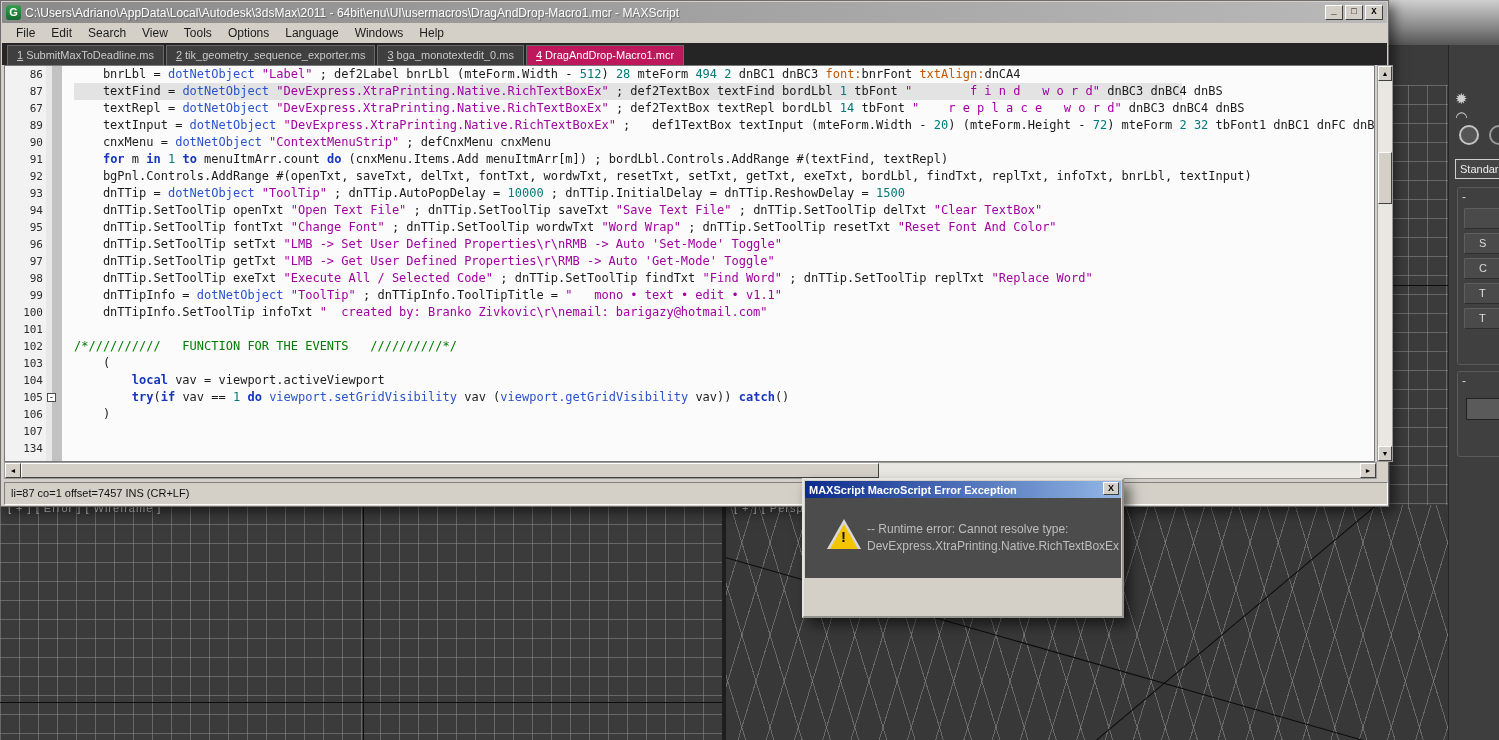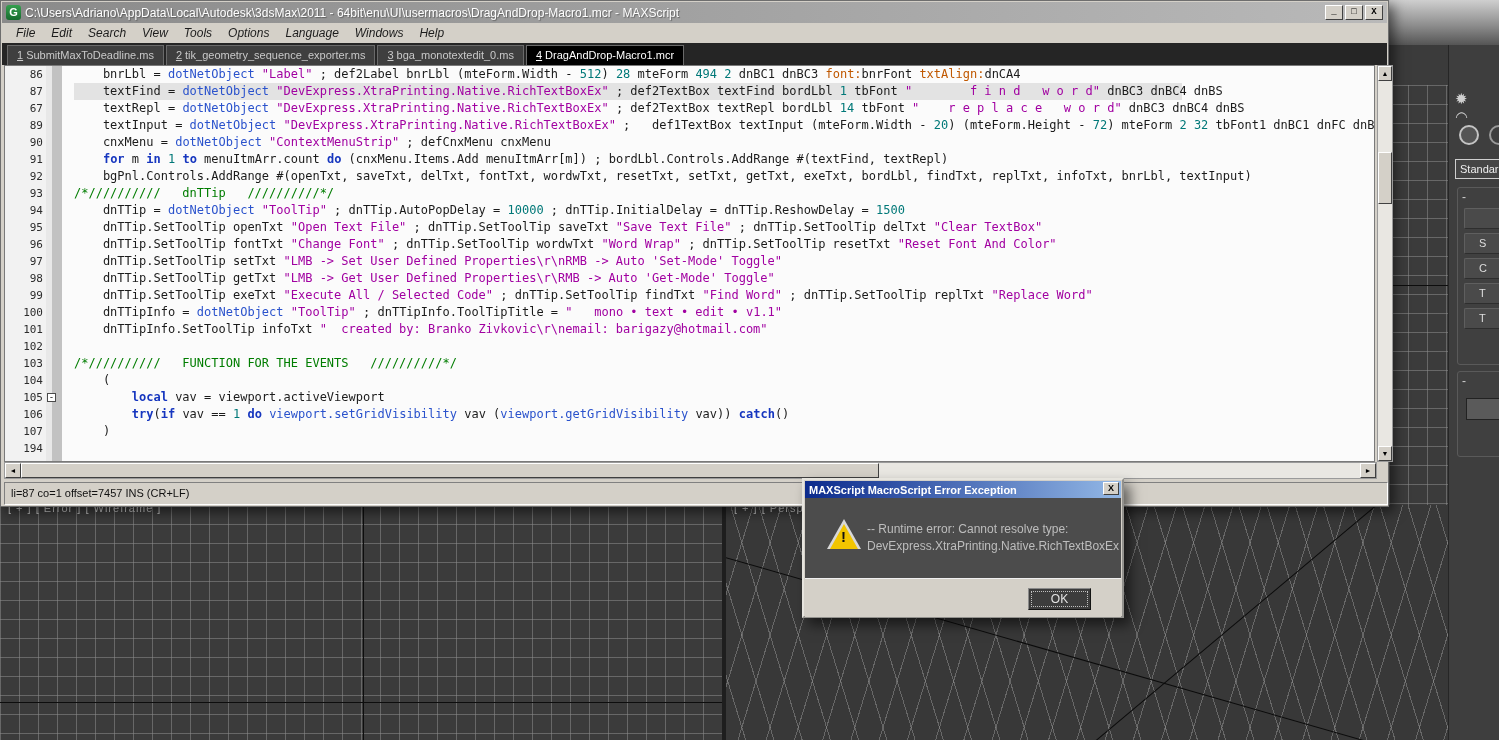--- a/index.html
+++ b/index.html
@@ -63,27 +63,27 @@
   #msx-icon { width:15px; height:15px; margin:0 4px 0 4px; border-radius:3px;
     background:linear-gradient(#35a04e,#176b2e); color:#fff; font-size:11px; font-weight:bold;
     text-align:center; line-height:15px; }
   #title-text { color:#fff; font-size:12px; font-weight:normal; white-space:nowrap;
     text-shadow:1px 1px 1px rgba(60,60,60,.6); }
   .win-btns { position:absolute; right:4px; top:3px; display:flex; gap:2px; }
   .win-btn { width:18px; height:15px; background:#d4d0c8; border:1px solid;
     border-color:#fff #404040 #404040 #fff; font-size:9px; font-weight:bold; color:#000;
     text-align:center; line-height:13px; font-family:"Liberation Mono",monospace; }
   #menubar { left:1px; top:22px; right:1px; height:20px; background:#d4d0c8;
-    display:flex; align-items:center; padding-left:6px;font-style:italic; }
+    display:flex; align-items:center; padding-left:6px; }
   .menu-item { font-size:12px; color:#1c1c1c; padding:2px 8px; }
   #tabbar { left:1px; top:42px; right:1px; height:22px; background:#252525;
     display:flex; align-items:flex-end; padding-left:5px; gap:2px; }
   .tab { height:20px; background:#3f3f3f; border:1px solid #6a6a6a; border-bottom:none;
     color:#c9c9c9; font-size:11px; line-height:18px; padding:0 9px; white-space:nowrap; }
-  .tab.active { background:#000000; color:#fff; }
+  .tab.active { background:#be185d; color:#fff; }
   .tab .tab-num { text-decoration:underline; margin-right:3px; }
 
   
   #editor { left:3px; top:64px; width:1371px; height:397px; background:#fbfbfb;
     border:1px solid #7a7a7a; display:flex; overflow:hidden; cursor:text; }
   #gutter { width:57px; background:linear-gradient(90deg,#f2f2f2 0 41px,#e8e8e8 41px 47px,#c2c2c2 47px);
     flex:none; }
   .gut-row { height:17px; display:flex; }
   .gut-num { width:38px; text-align:right; font-size:11px; color:#2c2c2c;
     font-family:"DejaVu Sans Mono",monospace; line-height:17px; }
@@ -309,33 +309,32 @@
         </div>
         <div class="gut-row">
           <div class="gut-num">106</div>
           <div class="gut-fold"></div>
         </div>
         <div class="gut-row">
           <div class="gut-num">107</div>
           <div class="gut-fold"></div>
         </div>
         <div class="gut-row">
-          <div class="gut-num">194</div>
+          <div class="gut-num">134</div>
           <div class="gut-fold"></div>
         </div>
       </div>
     <div id="code-area">
         <div class="code-row"><span class="tk-d">    bnrLbl = </span><span class="tk-b">dotNetObject</span><span class="tk-d"> </span><span class="tk-s">"Label"</span><span class="tk-d"> ; def2Label bnrLbl (mteForm.Width - </span><span class="tk-n">512</span><span class="tk-d">) </span><span class="tk-n">28</span><span class="tk-d"> mteForm </span><span class="tk-n">494</span><span class="tk-d"> </span><span class="tk-n">2</span><span class="tk-d"> dnBC1 dnBC3 </span><span class="tk-p">font:</span><span class="tk-d">bnrFont </span><span class="tk-p">txtAlign:</span><span class="tk-d">dnCA4</span></div>
         <div class="code-row hl"><span class="tk-d">    textFind = </span><span class="tk-b">dotNetObject</span><span class="tk-d"> </span><span class="tk-s">"DevExpress.XtraPrinting.Native.RichTextBoxEx"</span><span class="tk-d"> ; def2TextBox textFind bordLbl </span><span class="tk-n">1</span><span class="tk-d"> tbFont </span><span class="tk-s">"        f i n d   w o r d"</span><span class="tk-d"> dnBC3 dnBC4 dnBS</span></div>
         <div class="code-row"><span class="tk-d">    textRepl = </span><span class="tk-b">dotNetObject</span><span class="tk-d"> </span><span class="tk-s">"DevExpress.XtraPrinting.Native.RichTextBoxEx"</span><span class="tk-d"> ; def2TextBox textRepl bordLbl </span><span class="tk-n">14</span><span class="tk-d"> tbFont </span><span class="tk-s">"    r e p l a c e   w o r d"</span><span class="tk-d"> dnBC3 dnBC4 dnBS</span></div>
         <div class="code-row"><span class="tk-d">    textInput = </span><span class="tk-b">dotNetObject</span><span class="tk-d"> </span><span class="tk-s">"DevExpress.XtraPrinting.Native.RichTextBoxEx"</span><span class="tk-d"> ;   def1TextBox textInput (mteForm.Width - </span><span class="tk-n">20</span><span class="tk-d">) (mteForm.Height - </span><span class="tk-n">72</span><span class="tk-d">) mteForm </span><span class="tk-n">2</span><span class="tk-d"> </span><span class="tk-n">32</span><span class="tk-d"> tbFont1 dnBC1 dnFC dnBS</span></div>
         <div class="code-row"><span class="tk-d">    cnxMenu = </span><span class="tk-b">dotNetObject</span><span class="tk-d"> </span><span class="tk-s">"ContextMenuStrip"</span><span class="tk-d"> ; defCnxMenu cnxMenu</span></div>
         <div class="code-row"><span class="tk-d">    </span><span class="tk-k">for</span><span class="tk-d"> m </span><span class="tk-k">in</span><span class="tk-d"> </span><span class="tk-n">1</span><span class="tk-d"> </span><span class="tk-k">to</span><span class="tk-d"> menuItmArr.count </span><span class="tk-k">do</span><span class="tk-d"> (cnxMenu.Items.Add menuItmArr[m]) ; bordLbl.Controls.AddRange #(textFind, textRepl)</span></div>
         <div class="code-row"><span class="tk-d">    bgPnl.Controls.AddRange #(openTxt, saveTxt, delTxt, fontTxt, wordwTxt, resetTxt, setTxt, getTxt, exeTxt, bordLbl, findTxt, replTxt, infoTxt, bnrLbl, textInput)</span></div>
-        <div class="code-row"><span class="tk-c">/*//////////   dnTTip   //////////*/</span></div>
         <div class="code-row"><span class="tk-d">    dnTTip = </span><span class="tk-b">dotNetObject</span><span class="tk-d"> </span><span class="tk-s">"ToolTip"</span><span class="tk-d"> ; dnTTip.AutoPopDelay = </span><span class="tk-n">10000</span><span class="tk-d"> ; dnTTip.InitialDelay = dnTTip.ReshowDelay = </span><span class="tk-n">1500</span></div>
         <div class="code-row"><span class="tk-d">    dnTTip.SetToolTip openTxt </span><span class="tk-s">"Open Text File"</span><span class="tk-d"> ; dnTTip.SetToolTip saveTxt </span><span class="tk-s">"Save Text File"</span><span class="tk-d"> ; dnTTip.SetToolTip delTxt </span><span class="tk-s">"Clear TextBox"</span></div>
         <div class="code-row"><span class="tk-d">    dnTTip.SetToolTip fontTxt </span><span class="tk-s">"Change Font"</span><span class="tk-d"> ; dnTTip.SetToolTip wordwTxt </span><span class="tk-s">"Word Wrap"</span><span class="tk-d"> ; dnTTip.SetToolTip resetTxt </span><span class="tk-s">"Reset Font And Color"</span></div>
         <div class="code-row"><span class="tk-d">    dnTTip.SetToolTip setTxt </span><span class="tk-s">"LMB -&gt; Set User Defined Properties\r\nRMB -&gt; Auto 'Set-Mode' Toggle"</span></div>
         <div class="code-row"><span class="tk-d">    dnTTip.SetToolTip getTxt </span><span class="tk-s">"LMB -&gt; Get User Defined Properties\r\RMB -&gt; Auto 'Get-Mode' Toggle"</span></div>
         <div class="code-row"><span class="tk-d">    dnTTip.SetToolTip exeTxt </span><span class="tk-s">"Execute All / Selected Code"</span><span class="tk-d"> ; dnTTip.SetToolTip findTxt </span><span class="tk-s">"Find Word"</span><span class="tk-d"> ; dnTTip.SetToolTip replTxt </span><span class="tk-s">"Replace Word"</span></div>
         <div class="code-row"><span class="tk-d">    dnTTipInfo = </span><span class="tk-b">dotNetObject</span><span class="tk-d"> </span><span class="tk-s">"ToolTip"</span><span class="tk-d"> ; dnTTipInfo.ToolTipTitle = </span><span class="tk-s">"   mono • text • edit • v1.1"</span></div>
         <div class="code-row"><span class="tk-d">    dnTTipInfo.SetToolTip infoTxt </span><span class="tk-s">"  created by: Branko Zivkovic\r\nemail: barigazy@hotmail.com"</span></div>
         <div class="code-row"></div>
         <div class="code-row"><span class="tk-c">/*//////////   FUNCTION FOR THE EVENTS   //////////*/</span></div>
@@ -367,16 +366,13 @@
     <span id="dlg-title-text">MAXScript MacroScript Error Exception</span>
   </div>
   <div id="dlg-close">X</div>
   <div class="abs" id="dlg-body">
     <div class="abs" id="warn-icon"></div>
     <div class="abs" id="warn-icon-inner"></div>
     <div class="abs" id="warn-bang">!</div>
     <div class="abs dlg-msg" id="dlg-msg-1">-- Runtime error: Cannot resolve type:</div>
     <div class="abs dlg-msg" id="dlg-msg-2">DevExpress.XtraPrinting.Native.RichTextBoxEx</div>
   </div>
-  <div class="abs" id="dlg-bottom">
-    <div id="ok-btn">OK</div>
-  </div>
 </div>
 
 </body></html>

